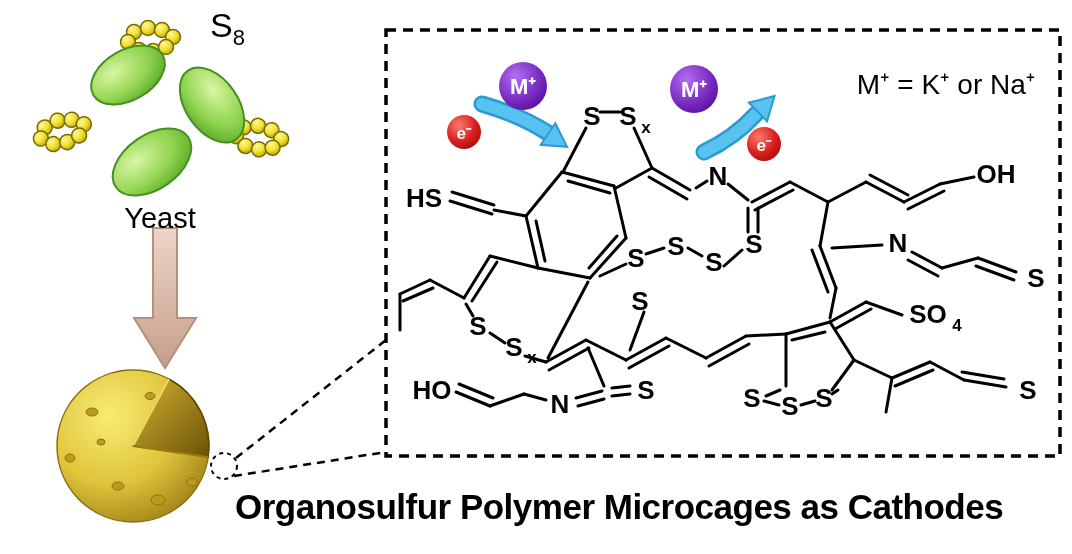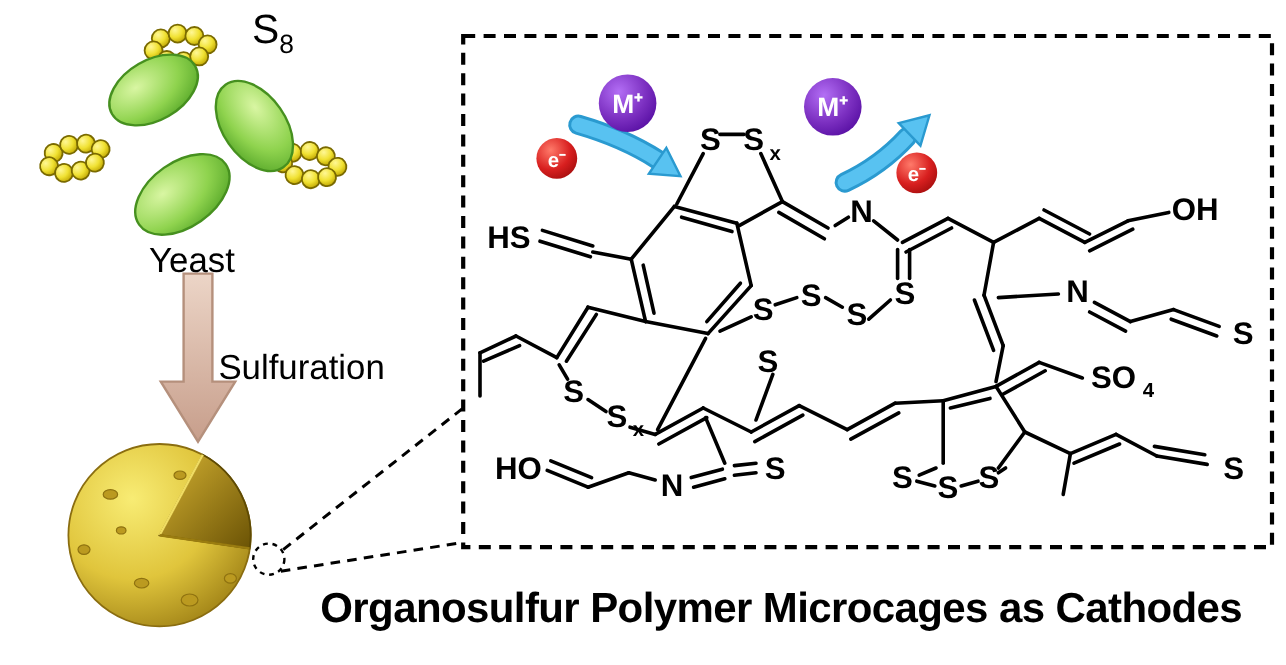--- a/index.html
+++ b/index.html
@@ -14,21 +14,21 @@
   .atom{font-size:26px;font-weight:600;text-anchor:middle;fill:#000;}
   .atom-sub{font-size:17px;font-weight:600;text-anchor:middle;fill:#000;}
   .badge-text{fill:#ffffff;font-weight:700;text-anchor:middle;}
   .lbl{position:absolute;white-space:nowrap;}
   .lbl-s8{left:210px;top:6px;font-size:34px;}
   .lbl-s8 sub{font-size:22px;}
   .lbl-yeast{left:100px;top:186px;width:120px;text-align:center;font-size:29px;margin-top:16px;}
   .lbl-etching{left:16px;top:266px;font-size:29px;}
   .lbl-sulfuration{left:182px;top:291px;font-size:29px;}
   .lbl-cation-note{left:840px;top:64px;width:212px;text-align:center;font-size:28px;}
-  .lbl-caption{left:235px;top:487px;width:832px;text-align:center;font-size:35px;font-weight:600;letter-spacing:-0.5px;}
+  .lbl-caption{left:235px;top:487px;width:832px;text-align:left;font-size:35px;font-weight:600;letter-spacing:-0.5px;}
 </style>
 </head>
 <body>
 
 <div class="stage">
 
 <svg width="1072" height="554" viewBox="0 0 1072 554">
   <defs>
     <radialGradient id="sulfurGrad" cx="35%" cy="30%" r="75%">
       <stop offset="0%" stop-color="#fff795"></stop>
@@ -271,16 +271,16 @@
     <text class="badge-text" x="464" y="139" font-size="17">e⁻</text>
   </g>
   <g>
     <circle cx="764" cy="144" r="17" fill="url(#redGrad)"></circle>
     <text class="badge-text" x="764" y="151" font-size="17">e⁻</text>
   </g>
 </svg>
 
 <div class="lbl lbl-s8"><span>S</span><sub>8</sub></div>
 <div class="lbl lbl-yeast">Yeast</div>
-<div class="lbl lbl-sulfuration">Sulfuration</div>
+<div class="lbl lbl-cation-note">M⁺ = K⁺ or Na⁺</div>
 <div class="lbl lbl-caption">Organosulfur Polymer Microcages as Cathodes</div>
 
 </div>
 
 </body></html>

